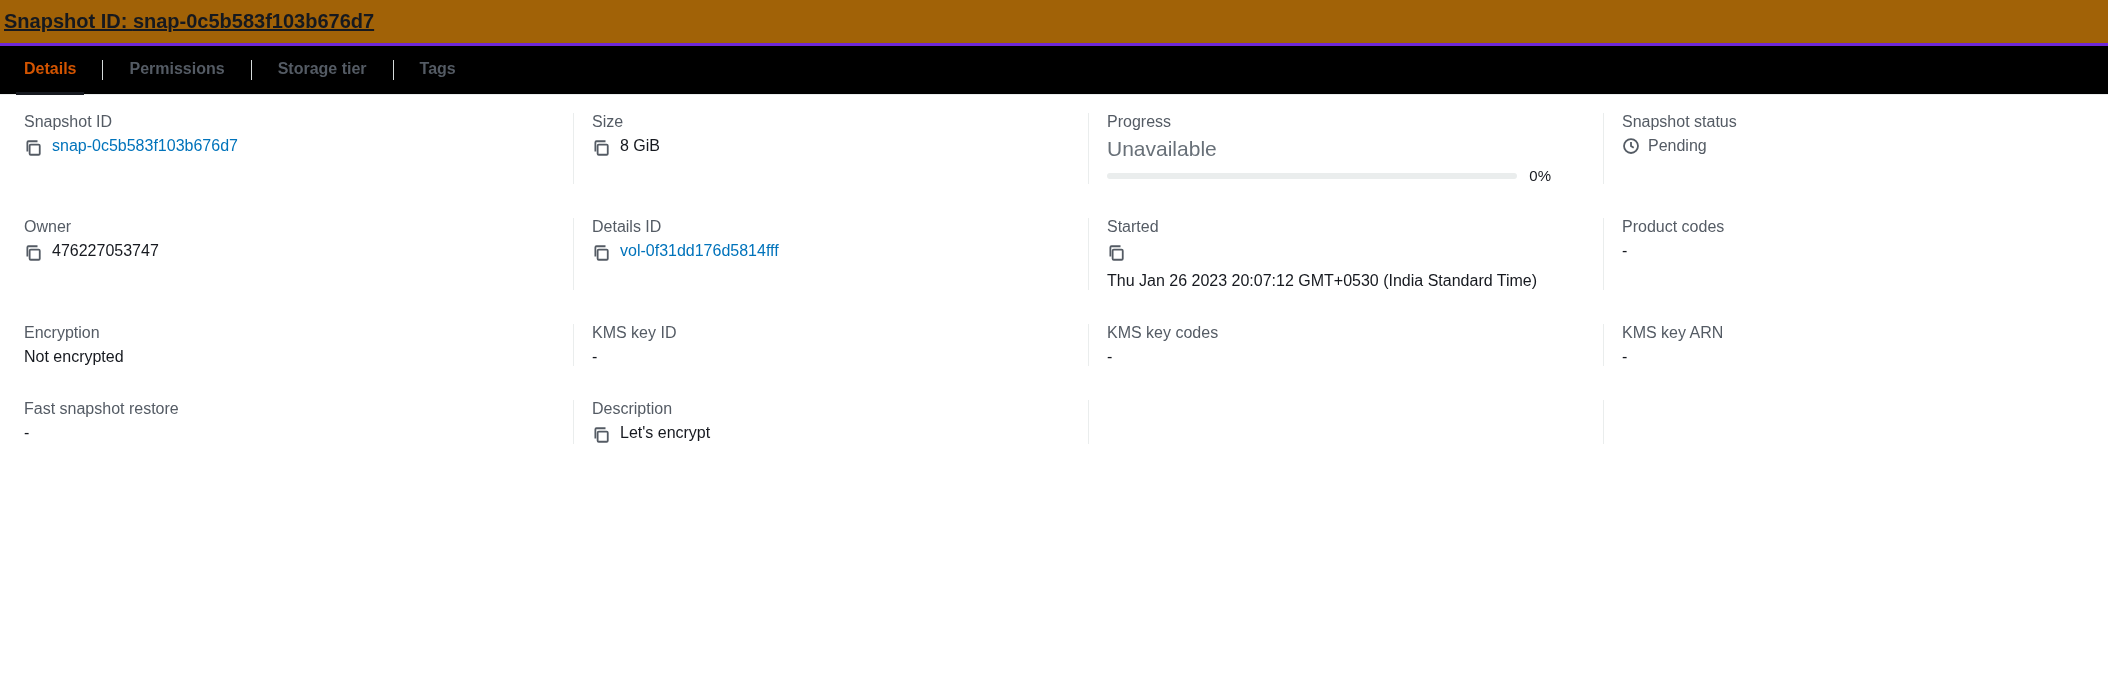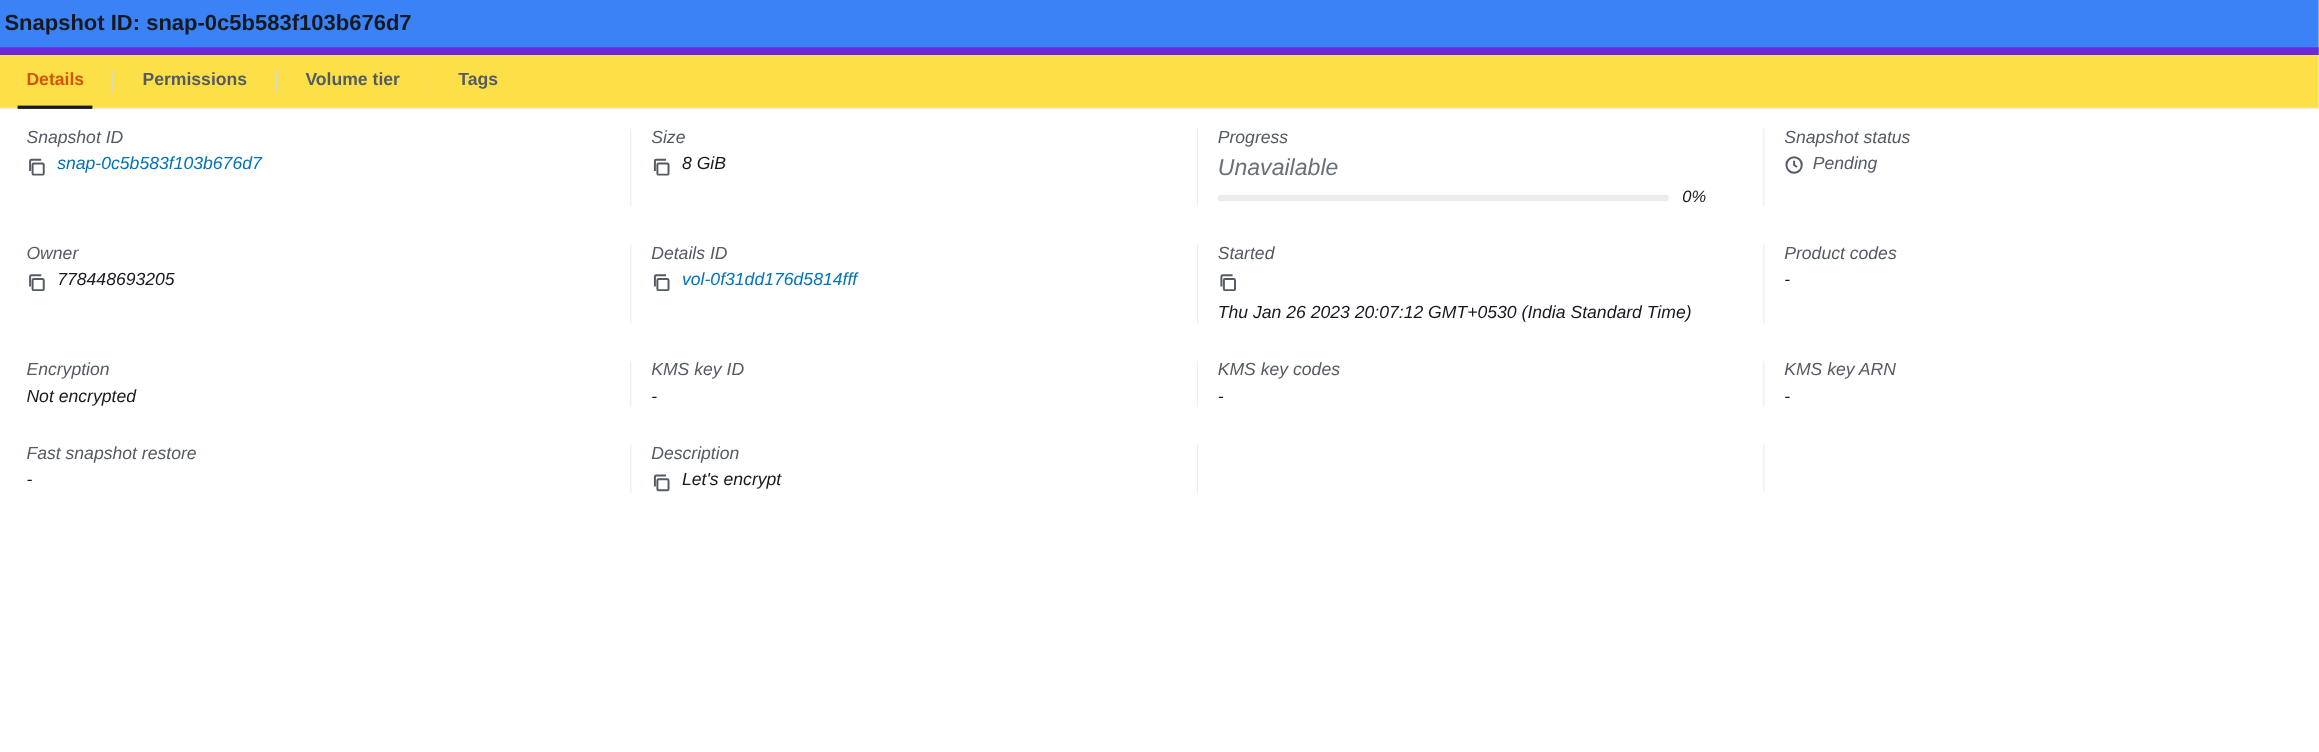--- a/index.html
+++ b/index.html
@@ -1,30 +1,31 @@
 <!DOCTYPE html>
 <html><head>
   <meta charset="utf-8">
   <style>
     * { box-sizing: border-box; margin: 0; padding: 0; }
     body { font-family: "Amazon Ember", "Helvetica Neue", Arial, sans-serif; font-size: 14px; color: #16191f; background: #fff; }
     
     .header-bar {
-      background: #3b82f6;
-      border-bottom: 7px solid #6d28d9;
+      background: #a16207;
+      border-bottom: 3px solid #6d28d9;
       padding: 10px 0 10px 4px;
+      text-decoration: underline;
     }
     .header-bar h1 {
       font-size: 20px;
       font-weight: 700;
       color: #16191f;
     }
     
     .tabs-bar {
-      background: #fde047;
+      background: #000000;
       border-bottom: 1px solid #eaeded;
       display: flex;
       padding-left: 24px;
     }
     .tab {
       padding: 14px 0;
       margin-right: 52px;
       font-size: 16px;
       font-weight: 700;
       color: #545b64;
@@ -56,21 +57,21 @@
       display: grid;
       grid-template-columns: 1fr 1fr 1fr 1fr;
       column-gap: 0;
       row-gap: 34px;
     }
     .col-divider {
       border-left: 1px solid #eaeded;
       padding-left: 18px;
       margin-left: 34px;
     }
-    .cell { padding-right: 18px; font-style: italic; }
+    .cell { padding-right: 18px; }
     
     .field-label {
       font-size: 16px;
       color: #545b64;
       margin-bottom: 6px;
     }
     .field-value {
       font-size: 16px;
       color: #16191f;
       display: flex;
@@ -131,21 +132,21 @@
   <h1>
     <span>Snapshot ID: </span><span>snap-0c5b583f103b676d7</span>
   </h1>
 </div>
 
 <div class="tabs-bar">
   <div class="tab active">Details</div>
   <div class="tab-sep"></div>
   <div class="tab">Permissions</div>
   <div class="tab-sep"></div>
-  <div class="tab">Volume tier</div>
+  <div class="tab">Storage tier</div>
   <div class="tab-sep"></div>
   <div class="tab">Tags</div>
 </div>
 
 <div class="details-panel">
 
   <div class="cell">
     <div class="field-label">Snapshot ID</div>
     <div class="field-value link">
       <span class="copy-icon">
@@ -195,21 +196,21 @@
 
   <div class="cell">
     <div class="field-label">Owner</div>
     <div class="field-value">
       <span class="copy-icon">
         <svg width="18" height="18" viewBox="0 0 16 16" fill="none" stroke="#545b64" stroke-width="1.6">
             <rect x="5" y="5" width="9" height="9" rx="1"></rect>
             <path d="M3 11V3a1 1 0 0 1 1-1h8"></path>
           </svg>
       </span>
-      <span class="val-text">778448693205</span>
+      <span class="val-text">476227053747</span>
     </div>
   </div>
 
   <div class="cell col-divider">
     <div class="field-label">Details ID</div>
     <div class="field-value link">
       <span class="copy-icon">
         <svg width="18" height="18" viewBox="0 0 16 16" fill="none" stroke="#545b64" stroke-width="1.6">
             <rect x="5" y="5" width="9" height="9" rx="1"></rect>
             <path d="M3 11V3a1 1 0 0 1 1-1h8"></path>

